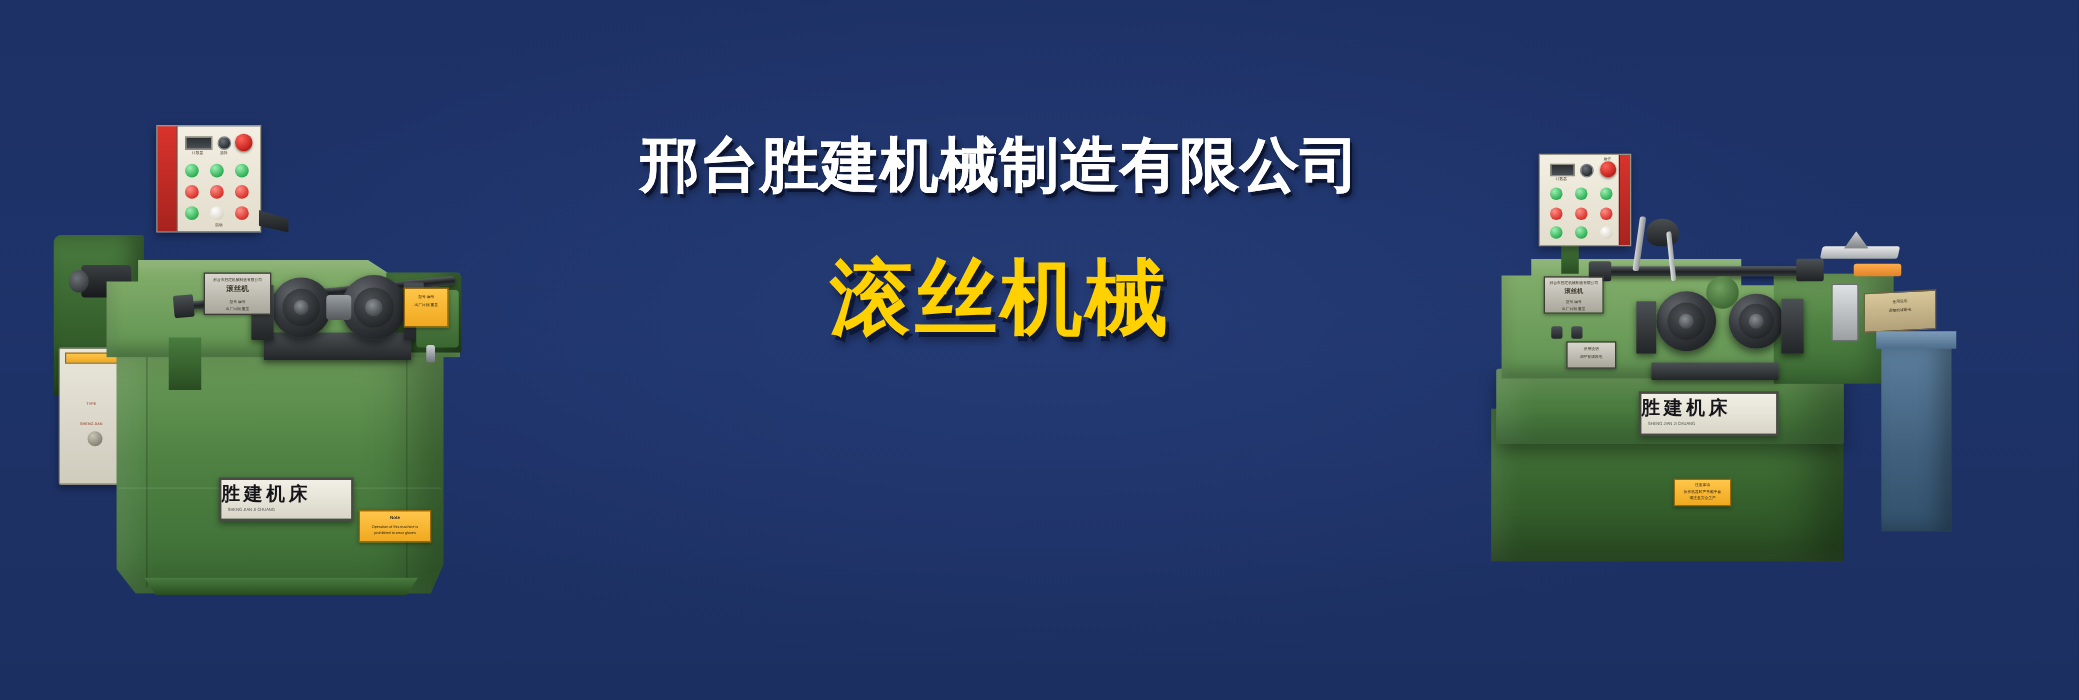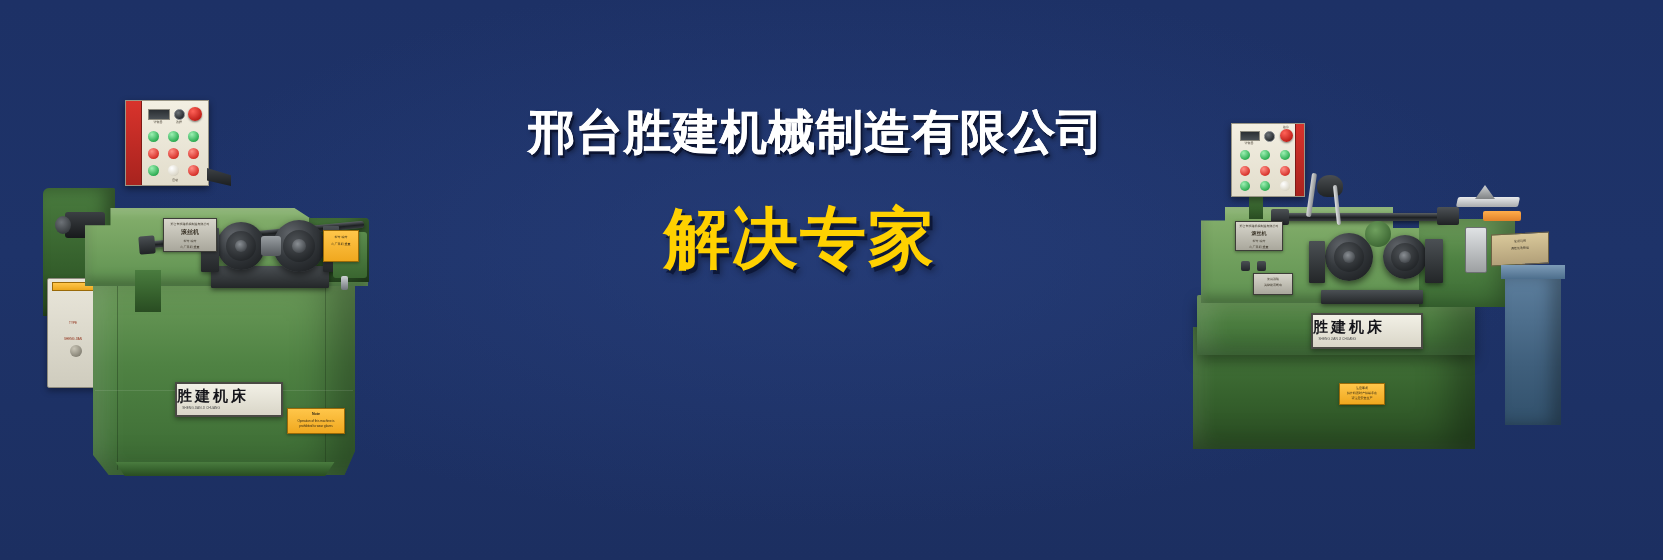--- a/index.html
+++ b/index.html
@@ -30,21 +30,21 @@
     left: 400px;
     top: 0;
     width: 800px;
     height: 560px;
     text-align: center;
     z-index: 6;
   }
   .company-name {
     position: absolute;
     top: 108px;
-    left: 16px;
+    left: 0;
     width: 100%;
     font-size: 47px;
     line-height: 1;
     font-weight: 700;
     color: #ffffff;
     letter-spacing: 1px;
     white-space: nowrap;
     text-shadow:
       2px 3px 0 rgba(10,18,46,0.85),
       3px 4px 5px rgba(0,0,0,0.45);
@@ -424,17 +424,17 @@
     </div>
 
     <div class="m-layer" style="left:330px; top:160px; width:56px; height:150px; background:linear-gradient(180deg,#5d7f9e 0%,#3f5f7c 60%,#31506b 100%); box-shadow:inset -10px 0 16px rgba(0,0,0,.3);"></div>
     <div class="m-layer" style="left:326px; top:150px; width:64px; height:14px; background:linear-gradient(180deg,#7d9cb8,#4d6e8c);"></div>
   </div>
 
   <div class="text-col">
     <div class="company-name">邢台胜建机械制造有限公司</div>
 
     <div class="headline-row">
-      <span class="headline">解决专家</span>
+      <span class="headline">滚丝机械</span>
     </div>
 
   </div>
 </div>
 
 </body></html>

